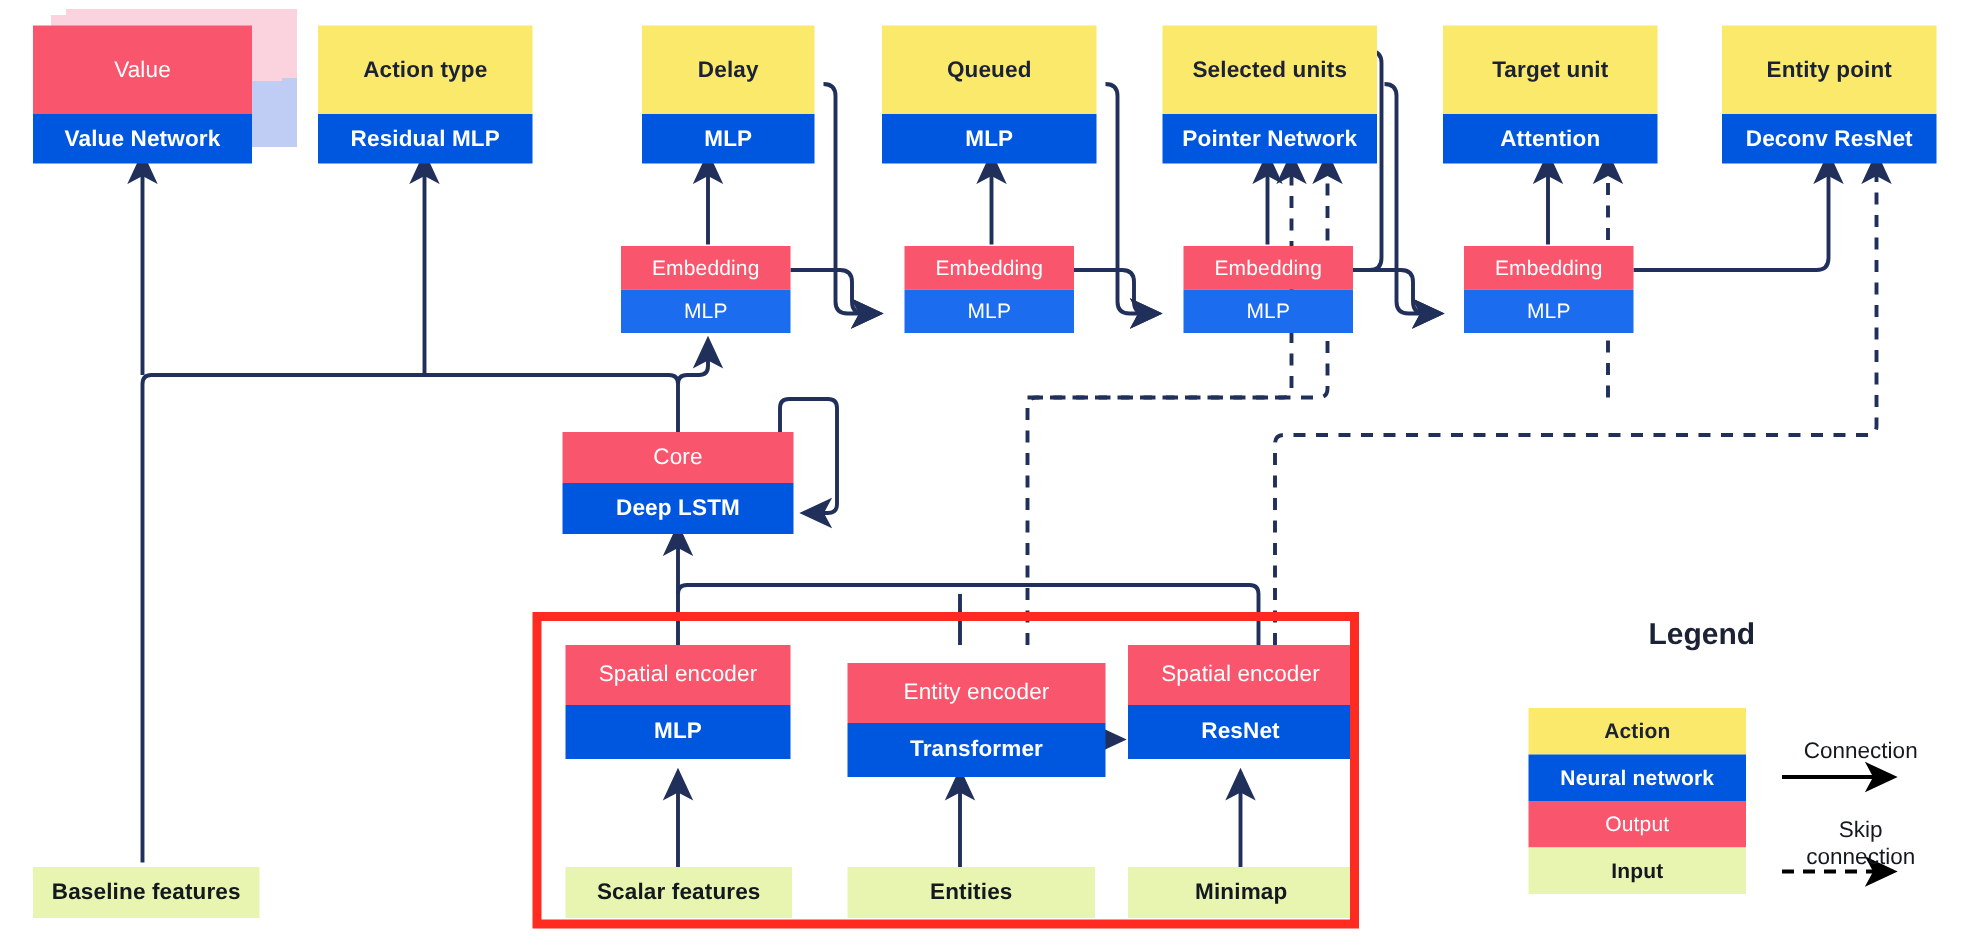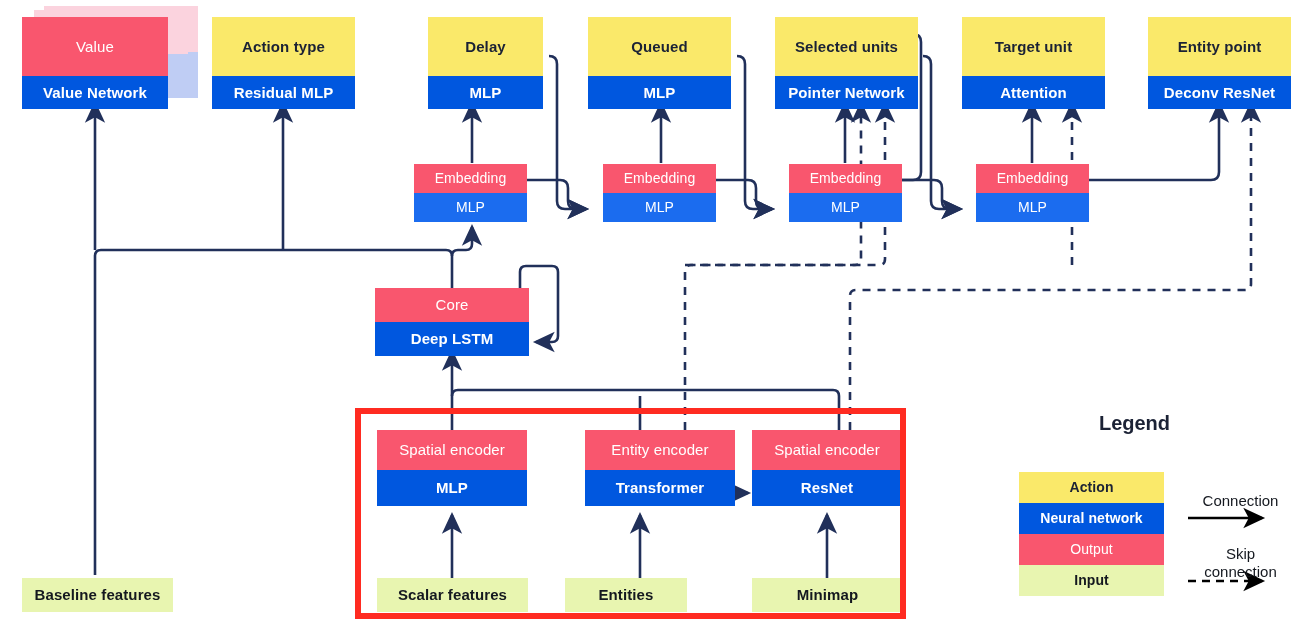--- a/index.html
+++ b/index.html
@@ -190,39 +190,39 @@
   <div class="node core" style="left:375px;top:288px;width:154px;">
     <div class="band b-output">Core</div>
     <div class="band b-nn">Deep LSTM</div>
   </div>
 
   <div class="node enc" style="left:377px;top:430px;width:150px;">
     <div class="band b-output">Spatial encoder</div>
     <div class="band b-nn">MLP</div>
   </div>
 
-  <div class="node enc" style="left:565px;top:430px;width:150px;margin-left:20px;">
+  <div class="node enc" style="left:565px;top:442px;width:172px;">
     <div class="band b-output">Entity encoder</div>
     <div class="band b-nn">Transformer</div>
   </div>
 
   <div class="node enc" style="left:752px;top:430px;width:150px;">
     <div class="band b-output">Spatial encoder</div>
     <div class="band b-nn">ResNet</div>
   </div>
 
   <div class="inp" style="left:22px;top:578px;width:151px;">
     <div class="band b-input">Baseline features</div>
   </div>
 
   <div class="inp" style="left:377px;top:578px;width:151px;">
     <div class="band b-input">Scalar features</div>
   </div>
 
-  <div class="inp" style="left:565px;top:578px;width:122px;">
+  <div class="inp" style="left:565px;top:578px;width:165px;">
     <div class="band b-input">Entities</div>
   </div>
 
   <div class="inp" style="left:752px;top:578px;width:151px;">
     <div class="band b-input">Minimap</div>
   </div>
 
   <div id="redbox"></div>
 
   <div id="legend">

